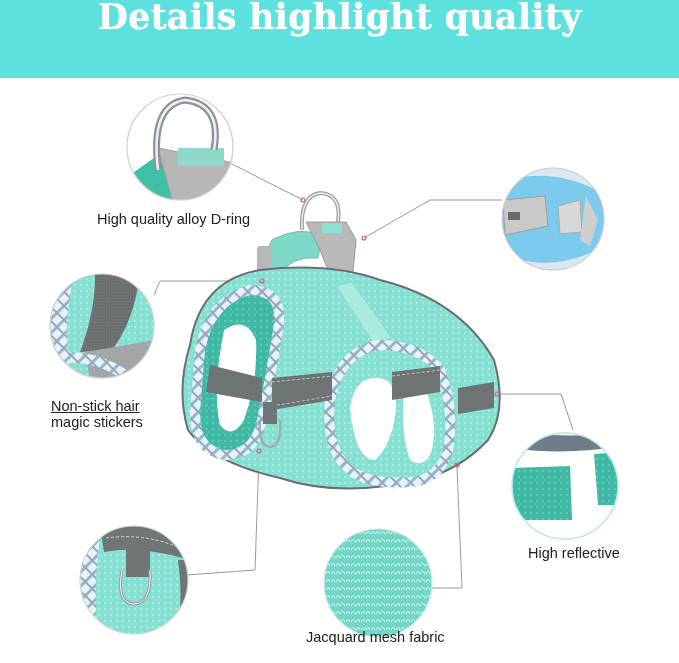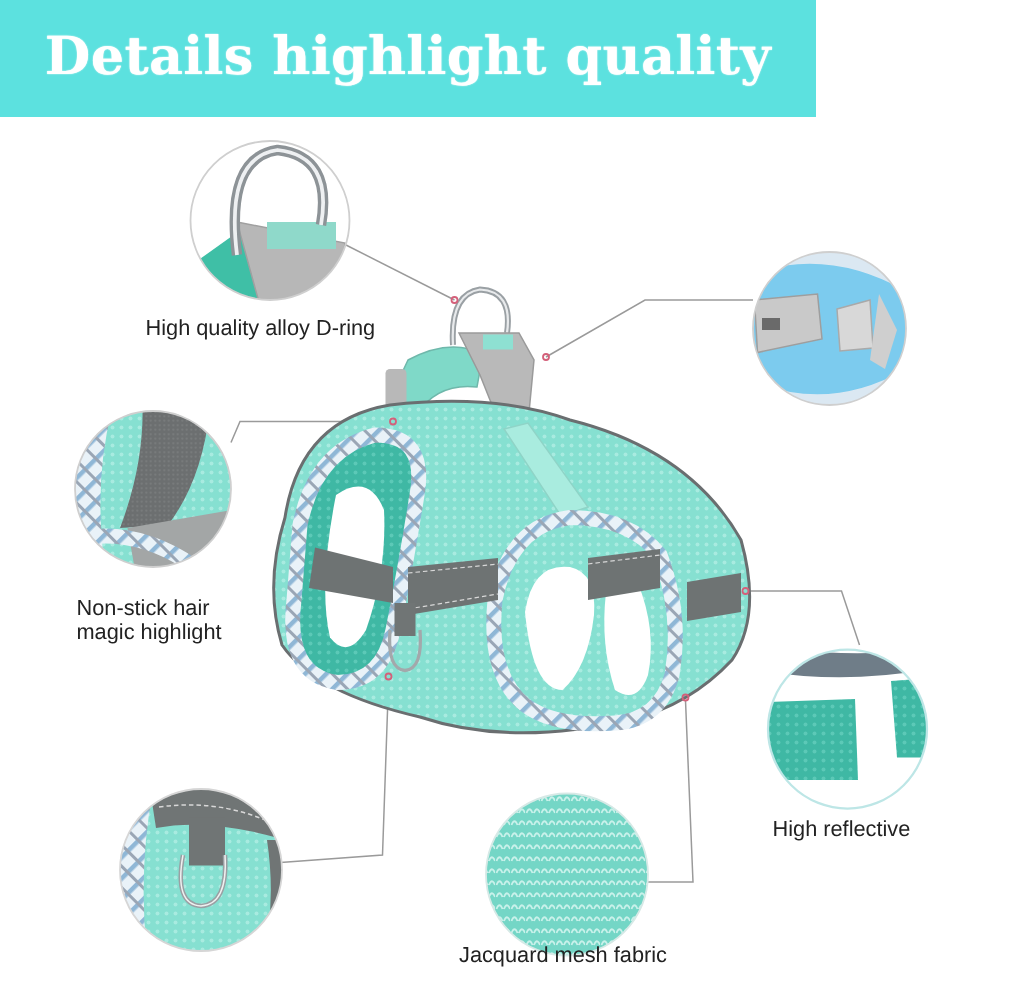--- a/index.html
+++ b/index.html
@@ -1,17 +1,17 @@
 <!DOCTYPE html>
 <html><head>
   <meta charset="utf-8">
   <style>
     html, body { margin: 0; padding: 0; background: #ffffff; }
     body { width: 679px; height: 663px; position: relative; overflow: hidden; font-family: "Liberation Sans", sans-serif; }
-    .banner { position: absolute; left: 0; top: 0; width: 544px; height: 78px; background: #5ce1df; display: flex; align-items: center; justify-content: center; }
+    .banner { position: absolute; left: 0; top: 0; width: 679px; height: 78px; background: #5ce1df; display: flex; justify-content: center; }
     .banner-title { color: #ffffff; font-family: "DejaVu Serif", serif; font-weight: bold; font-size: 35px; letter-spacing: 0.2px; margin-top: -4px; text-shadow: 0 0 1px #ffffff; }
     .stage { position: absolute; left: 0; top: 78px; width: 679px; height: 585px; }
     svg.art { position: absolute; left: 0; top: 0; }
     .label { position: absolute; color: #222222; font-size: 14.5px; line-height: 17px; white-space: nowrap; }
   </style>
 </head>
 <body>
 
 <div class="banner">
   <div class="banner-title">Details highlight quality</div>
@@ -179,17 +179,17 @@
       <circle cx="134" cy="580" r="54" fill="none" stroke="#d6d6d6" stroke-width="1.2"></circle>
     </g>
 
     <g>
       <circle cx="378" cy="583" r="54" fill="url(#jacq)"></circle>
       <circle cx="378" cy="583" r="54" fill="none" stroke="#d6e9e6" stroke-width="1.2"></circle>
     </g>
   </svg>
 
   <div class="label" style="left:97px; top:133px;">High quality alloy D-ring</div>
-  <div class="label" style="left:51px; top:320px;">Non-stick hair</div>
-  <div class="label" style="left:51px; top:336px;">magic highlight</div>
-  <div class="label" style="left:515px; top:467px;">High reflective</div>
+  <div class="label" style="left:51px; top:320px;text-decoration:underline;">Non-stick hair</div>
+  <div class="label" style="left:51px; top:336px;">magic stickers</div>
+  <div class="label" style="left:528px; top:467px;">High reflective</div>
   <div class="label" style="left:306px; top:551px;text-align:center;">Jacquard mesh fabric</div>
 </div>
 
 </body></html>

